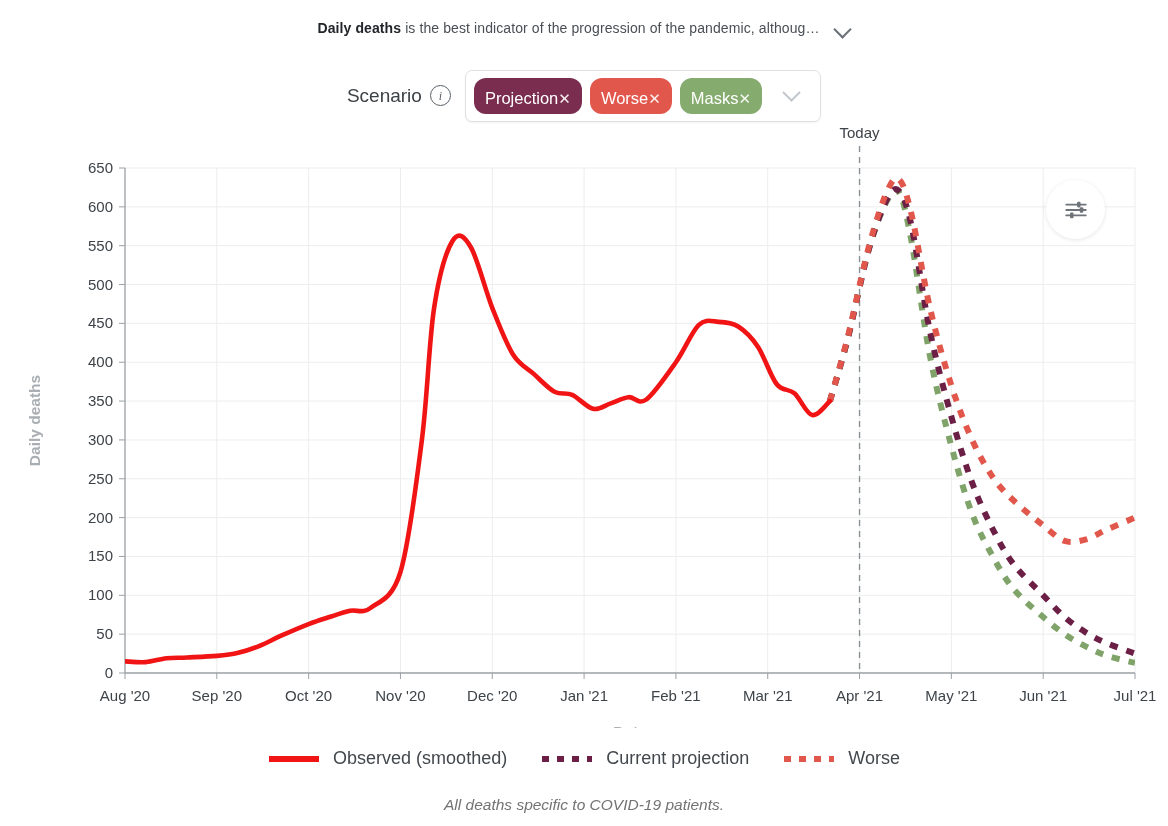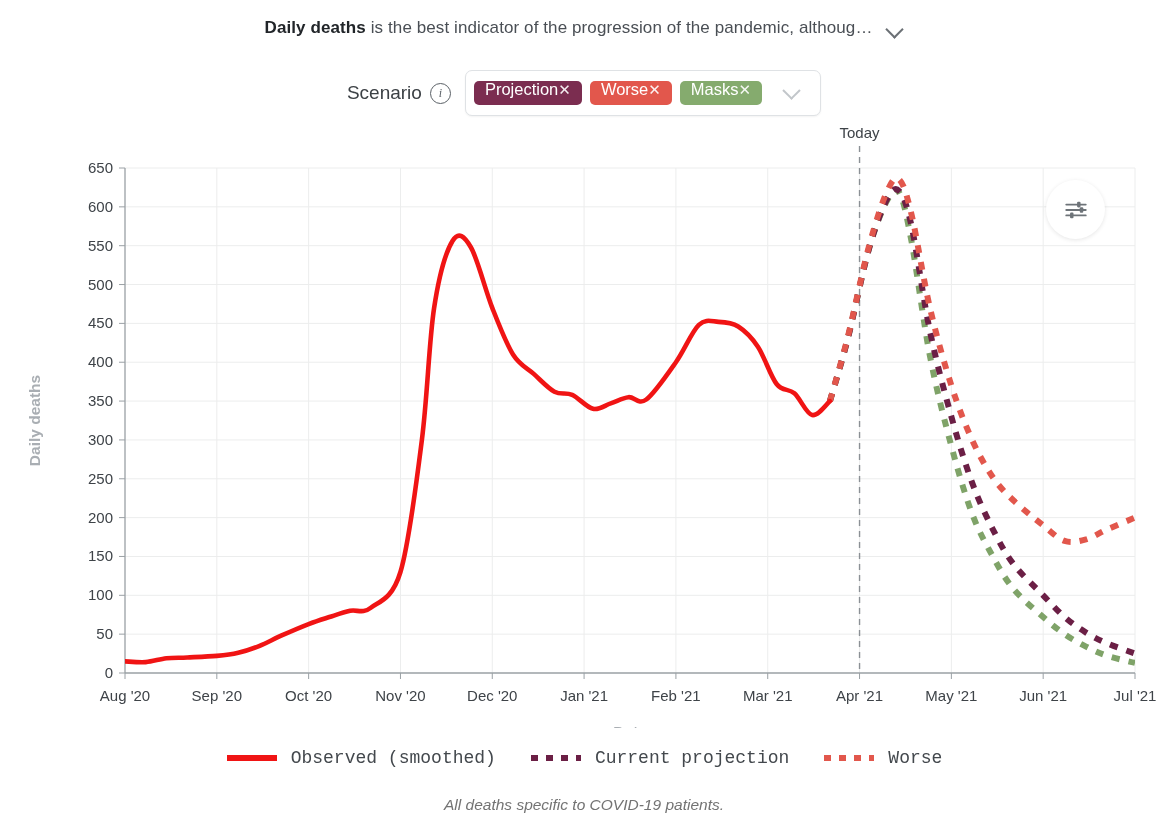--- a/index.html
+++ b/index.html
@@ -25,21 +25,21 @@
     display: flex;
     align-items: center;
     justify-content: center;
   }
   .header-inner {
     display: flex;
     align-items: center;
     gap: 14px;
   }
   .header-text {
-    font-size: 17px;
+    font-size: 14px;
     color: #4a4f55;
     white-space: nowrap;
     letter-spacing: 0.1px;
   }
   .header-text b {
     color: #212529;
     font-weight: bold;
   }
   .chevron-down {
     width: 17px;
@@ -99,22 +99,22 @@
     border-radius: 7px;
     padding: 7px 8px 7px 8px;
     box-shadow: 0 1px 2px rgba(0,0,0,0.05);
     min-height: 30px;
   }
   .tag {
     display: inline-flex;
     align-items: center;
     color: #ffffff;
     font-size: 16.5px;
-    border-radius: 5px;
-    padding: 0 11px 7px 11px;
+    border-radius: 12px;
+    padding: 12px 11px 7px 11px;
     line-height: 1;
     cursor: pointer;
     white-space: nowrap;
   }
   .tag .x {
     font-size: 15px;
     opacity: 0.92;
     cursor: pointer;
   }
   .scenario-chevron {
@@ -187,21 +187,20 @@
     display: flex;
     align-items: center;
     gap: 13px;
     cursor: pointer;
   }
   .legend-key { width: 52px; height: 6px; flex: none; }
   .legend-text {
     font-size: 18px;
     color: #43484d;
     white-space: nowrap;
-    font-family: Liberation Mono, monospace;
   }
 
   .footnote {
     position: absolute;
     left: 0; top: 796px;
     width: 1168px;
     text-align: center;
     font-size: 15.5px;
     font-style: italic;
     color: #737373;

